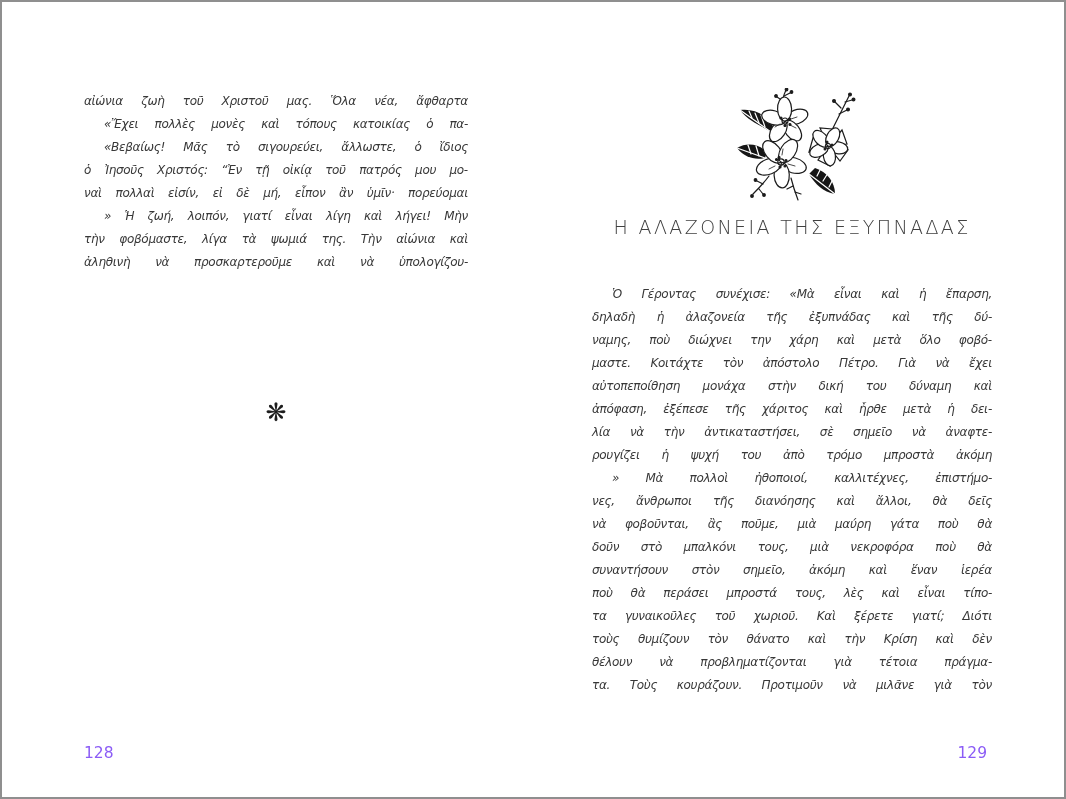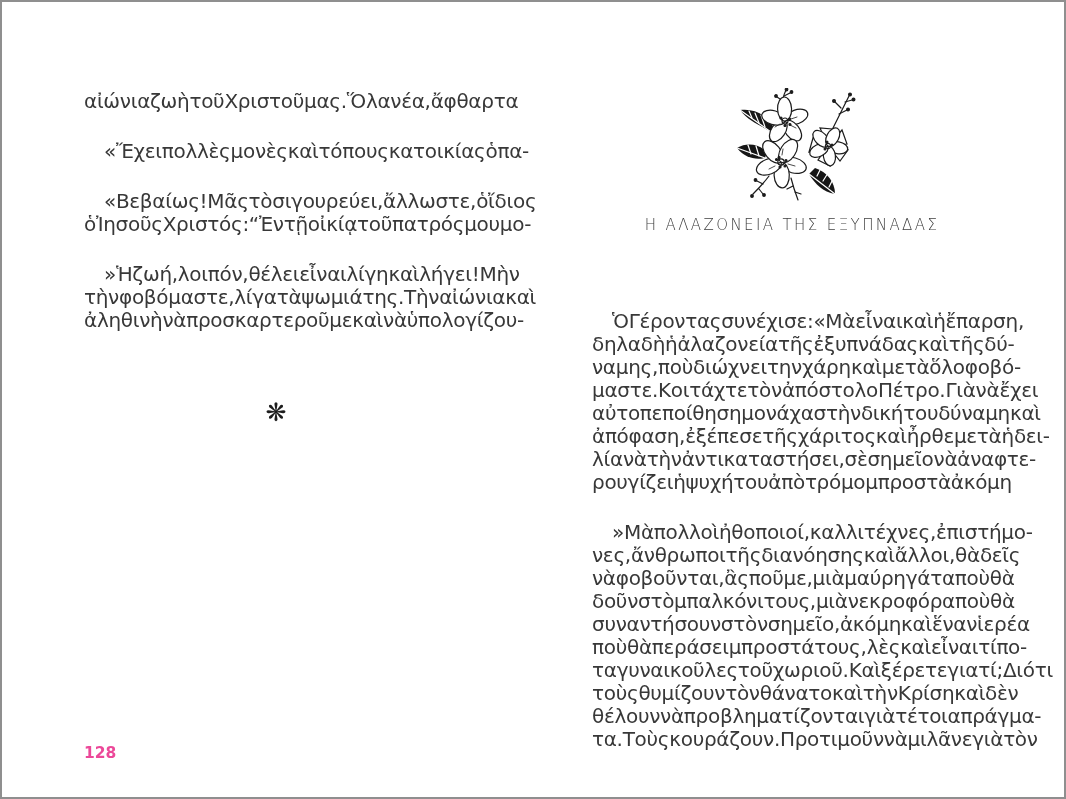--- a/index.html
+++ b/index.html
@@ -13,35 +13,36 @@
   .spread {
     position: relative;
     width: 1066px; height: 799px;
     box-sizing: border-box;
     border: 2px solid #8f8f8f;
     background: #ffffff;
   }
   
   .text-col {
     position: absolute;
-    font-size: 20px;
+    font-size: 12px;
     letter-spacing: -0.3px;
+    font-style: italic;
   }
   .text-col-left  { left: 82px;  top: 88px;  width: 384px; }
   .text-col-right { left: 590px; top: 281px; width: 400px; }
   .line  { height: 23px; line-height: 23px; white-space: nowrap; }
   .jline { display: flex; justify-content: space-between; }
   .jline span { flex: 0 0 auto; }
-  .indent { padding-left: 20px; margin-top: 27px; }
+  .indent { padding-left: 20px; }
   
   .chapter-heading {
     position: absolute;
     left: 590px; top: 214px; width: 400px;
     margin: 0;
-    font-size: 15px;
+    font-size: 19px;
     font-weight: 300;
     letter-spacing: 2.4px;
     text-align: center;
     color: #404040;
   }
   
   .left-ornament {
     position: absolute;
     left: 82px; top: 396px; width: 384px;
     text-align: center;
@@ -52,22 +53,21 @@
     position: absolute;
     left: 733px; top: 86px;
     width: 130px; height: 114px;
   }
   
   .page-num {
     position: absolute;
     top: 742px;
     font-size: 15.5px;
     letter-spacing: 0;
-    color: #ec4899;
-    font-weight: bold;
+    color: #8b5cf6;
   }
   .page-num-left  { left: 82px; }
   .page-num-right { left: 590px; width: 395px; text-align: right; }
 </style>
 </head>
 <body>
 
 <div class="spread">
 
   <div class="text-col text-col-left">
@@ -105,26 +105,38 @@
         <span>Ἰησοῦς</span>
         <span>Χριστός:</span>
         <span>“Ἐν</span>
         <span>τῇ</span>
         <span>οἰκίᾳ</span>
         <span>τοῦ</span>
         <span>πατρός</span>
         <span>μου</span>
         <span>μο-</span>
       </div>
+      <div class="line jline">
+        <span>ναὶ</span>
+        <span>πολλαὶ</span>
+        <span>εἰσίν,</span>
+        <span>εἰ</span>
+        <span>δὲ</span>
+        <span>μή,</span>
+        <span>εἶπον</span>
+        <span>ἂν</span>
+        <span>ὑμῖν·</span>
+        <span>πορεύομαι</span>
+      </div>
       <div class="line indent jline">
         <span>»</span>
         <span>Ἡ</span>
         <span>ζωή,</span>
         <span>λοιπόν,</span>
-        <span>θέλει</span>
+        <span>γιατί</span>
         <span>εἶναι</span>
         <span>λίγη</span>
         <span>καὶ</span>
         <span>λήγει!</span>
         <span>Μὴν</span>
       </div>
       <div class="line jline">
         <span>τὴν</span>
         <span>φοβόμαστε,</span>
         <span>λίγα</span>
@@ -435,14 +447,15 @@
         <span>Τοὺς</span>
         <span>κουράζουν.</span>
         <span>Προτιμοῦν</span>
         <span>νὰ</span>
         <span>μιλᾶνε</span>
         <span>γιὰ</span>
         <span>τὸν</span>
       </div>
     </div>
 
+  <div class="page-num page-num-right">129</div>
 
 </div>
 
 </body></html>

